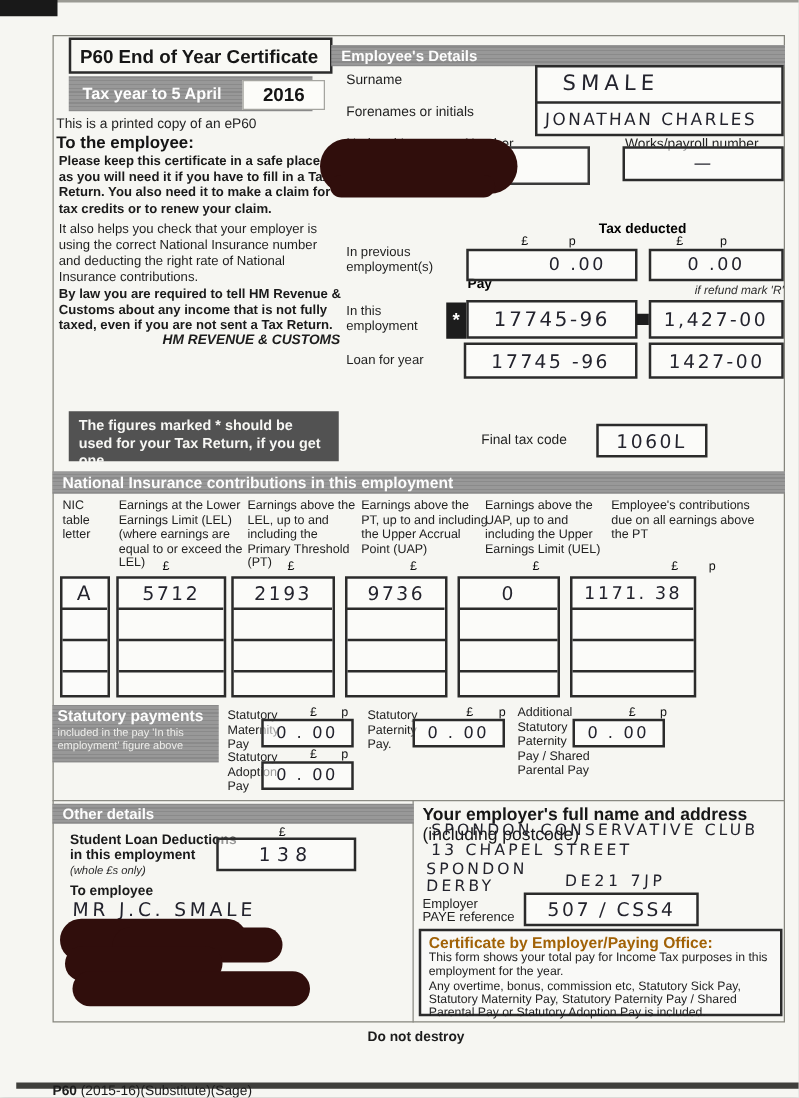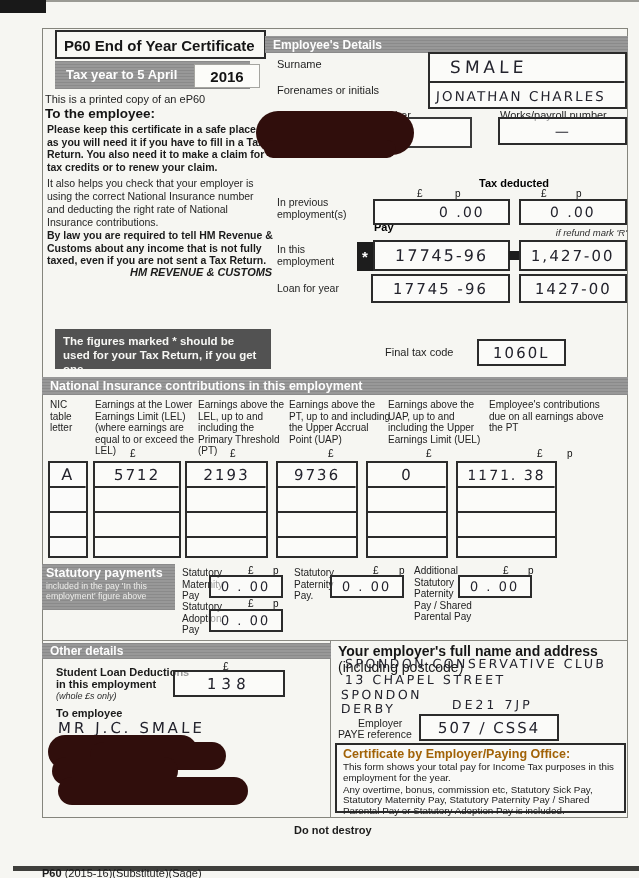--- a/index.html
+++ b/index.html
@@ -215,21 +215,21 @@
   <div class="abs" style="left:338px;top:643px;width:292px;font-size:14px;color:#161616;">
     <span style="font-weight:bold;">Your employer's full name and address</span>
     <span>(including postcode)</span>
   </div>
   <div class="abs hw" style="left:345px;top:656px;font-size:12.5px;letter-spacing:2.5px;">SPONDON CONSERVATIVE CLUB</div>
   <div class="abs hw" style="left:345px;top:672px;font-size:12.5px;letter-spacing:2.5px;">13 CHAPEL STREET</div>
   <div class="abs hw" style="left:341px;top:687px;font-size:12.5px;letter-spacing:2.5px;">SPONDON</div>
   <div class="abs hw" style="left:341px;top:701px;font-size:12.5px;letter-spacing:2.5px;">DERBY</div>
   <div class="abs hw" style="left:452px;top:697px;font-size:12.5px;letter-spacing:3px;">DE21 7JP</div>
 
-  <div class="abs lbl" style="left:338px;top:717px;margin-left:20px;">Employer</div>
+  <div class="abs lbl" style="left:338px;top:717px;">Employer</div>
   <div class="abs lbl" style="left:338px;top:728px;">PAYE reference</div>
   <div class="abs box vcenter" style="left:419px;top:714px;width:140px;height:27px;">
     <span class="hw" style="font-size:15px;">507 / CSS4</span>
   </div>
 
   <div class="abs box" style="left:335px;top:743px;width:291px;height:70px;background:rgba(255,255,255,.4);">
     <div style="font-size:12.5px;font-weight:bold;color:#a16207;padding:2px 6px 0;">Certificate by Employer/Paying Office:</div>
     <div style="font-size:9.8px;line-height:10.8px;color:#222;padding:1px 6px 0;">This form shows your total pay for Income Tax purposes in this employment for the year.</div>
     <div style="font-size:9.8px;line-height:10.8px;color:#222;padding:1px 6px 0;">Any overtime, bonus, commission etc, Statutory Sick Pay, Statutory Maternity Pay, Statutory Paternity Pay / Shared Parental Pay or Statutory Adoption Pay is included.</div>
   </div>

